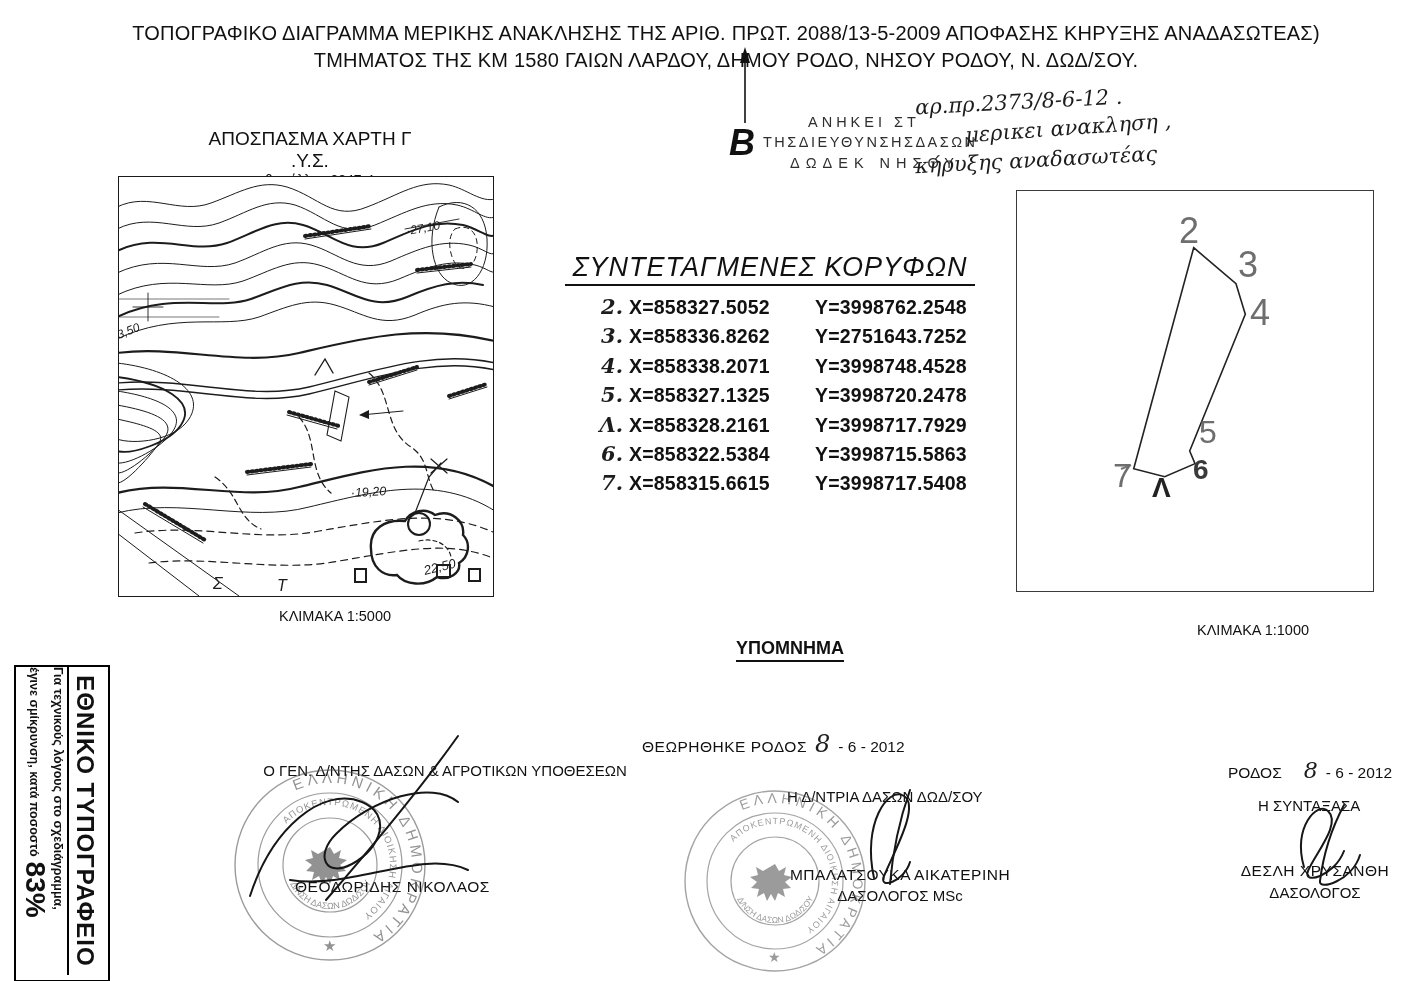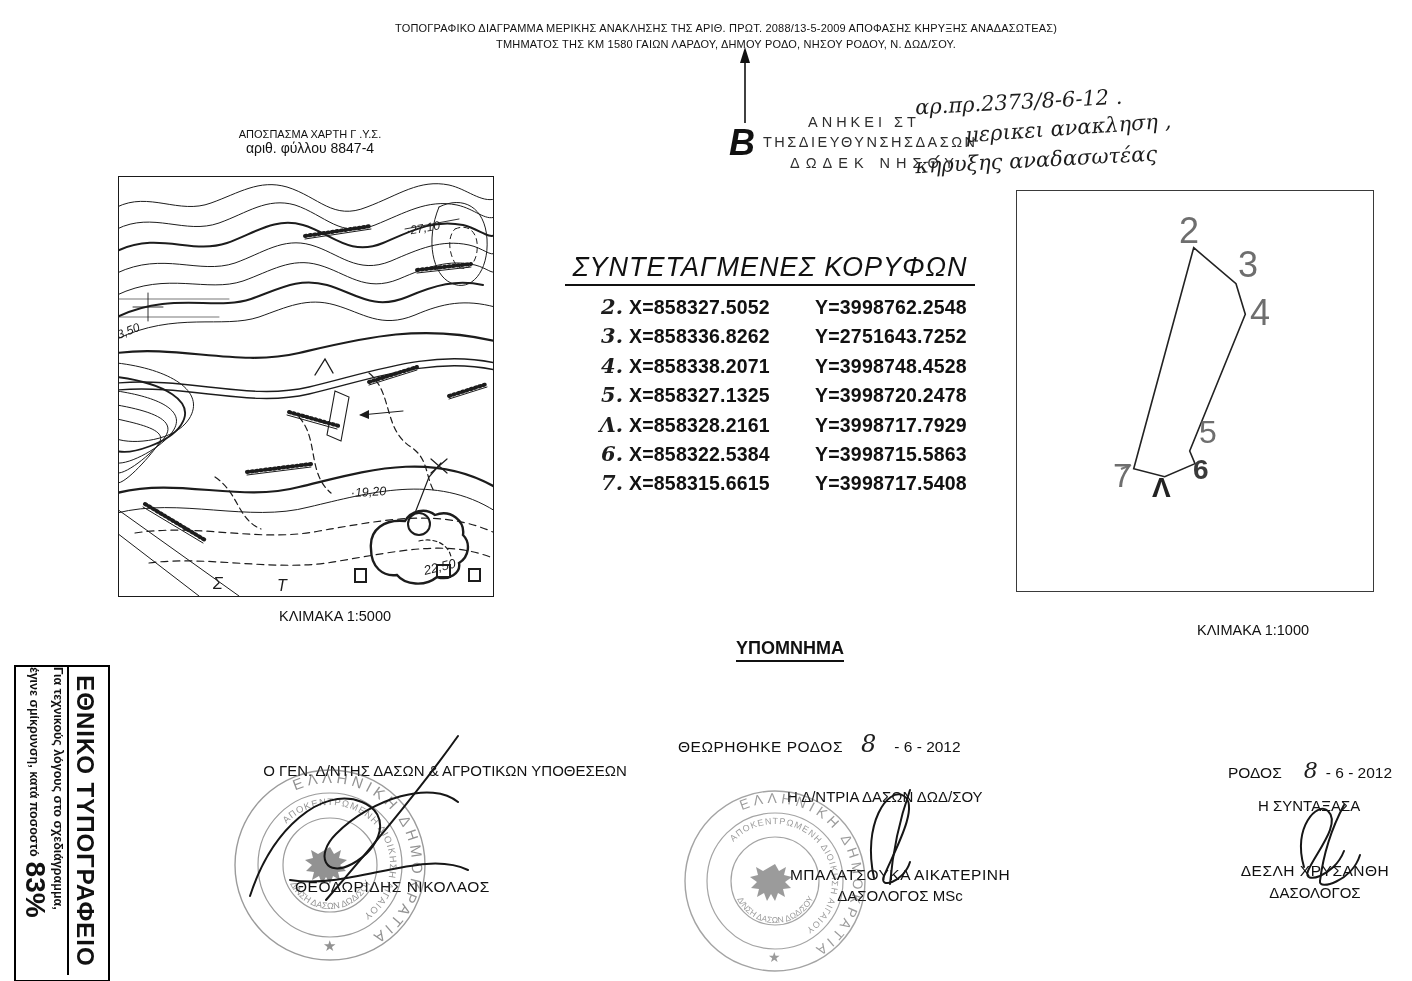--- a/index.html
+++ b/index.html
@@ -4,21 +4,21 @@
 <style>
   html,body{margin:0;padding:0;}
   body{
     width:1412px;height:981px;position:relative;background:#ffffff;
     font-family:"Liberation Sans", sans-serif;color:#111;overflow:hidden;
   }
   .abs{position:absolute;}
   .ctr{text-align:center;}
   .hand{font-family:"DejaVu Serif", serif;font-style:italic;color:#1d1d1d;}
   .stampline{font-family:"Liberation Sans", sans-serif;color:#2e2e2e;white-space:nowrap;}
-  .doc-title{font-size:11px;letter-spacing:.2px;white-space:nowrap;padding-left:40px;}
+  .doc-title{font-size:20px;letter-spacing:.2px;white-space:nowrap;padding-left:40px;}
   .coordrow{display:flex;align-items:baseline;height:29.4px;}
   .coordrow .v{width:30px;text-align:right;font-size:21px;font-weight:600;}
   .coordrow .cx{width:186px;margin-left:6px;font-size:19.5px;font-weight:700;letter-spacing:.2px;}
   .coordrow .cy{font-size:19.5px;font-weight:700;letter-spacing:.2px;}
   .mapbox{border:1.6px solid #1a1a1a;background:#fff;}
   .plotbox{border:1.5px solid #3a3a3a;background:#fff;}
   .scale-label{font-size:14.5px;white-space:nowrap;}
   .sig-text{font-size:15px;white-space:nowrap;}
   svg{display:block;}
   svg text{font-family:"Liberation Sans", sans-serif;}
@@ -49,21 +49,21 @@
 </svg>
 
 <div class="abs stampline" style="left:808px;top:114px;font-size:14.5px;letter-spacing:4px;">ΑΝΗΚΕΙ ΣΤ</div>
 <div class="abs stampline" style="left:763px;top:134px;font-size:14.5px;letter-spacing:2.5px;">ΤΗΣΔΙΕΥΘΥΝΣΗΣΔΑΣΩΝ</div>
 <div class="abs stampline" style="left:790px;top:155px;font-size:14.5px;letter-spacing:6px;">ΔΩΔΕΚ ΝΗΣΟΥ</div>
 <div class="abs hand" style="left:915px;top:90px;font-size:21px;transform:rotate(-3deg);white-space:nowrap;">αρ.πρ.2373/8-6-12 .</div>
 <div class="abs hand" style="left:965px;top:116px;font-size:21px;transform:rotate(-4deg);white-space:nowrap;">μερικει ανακληση  ,</div>
 <div class="abs hand" style="left:915px;top:148px;font-size:21px;transform:rotate(-3deg);white-space:nowrap;">κήρυξης αναδασωτέας</div>
 
 <div class="abs ctr" style="left:195px;top:128px;width:230px;">
-  <div style="font-size:11px;">ΑΠΟΣΠΑΣΜΑ ΧΑΡΤΗ Γ .Υ.Σ.</div>
+  <div style="font-size:19px;">ΑΠΟΣΠΑΣΜΑ ΧΑΡΤΗ Γ .Υ.Σ.</div>
   <div style="font-size:14px;margin-top:0;">αριθ. φύλλου 8847-4</div>
 </div>
 
 <div class="abs mapbox" style="left:118px;top:176px;width:374px;height:419px;">
 <svg width="374" height="419" viewBox="0 0 374 419">
   <g stroke="#1c1c1c" fill="none" stroke-linecap="round">
 
     <path d="M-2,30 C30,14 60,38 92,26 C120,16 140,2 168,10 C200,20 214,44 248,30 C280,18 300,2 330,8 C348,12 362,26 376,22" stroke-width="1"></path>
     <path d="M-2,52 C34,34 66,58 100,46 C128,36 148,20 176,28 C206,38 222,62 256,48 C286,36 308,22 338,28 C356,32 366,44 376,40" stroke-width="1"></path>
     <path d="M-2,74 C40,54 72,78 108,66 C136,56 156,40 184,48 C212,56 230,80 264,66 C292,54 314,42 344,48 C360,52 370,62 376,58" stroke-width="2"></path>
@@ -197,21 +197,21 @@
     <text x="96" y="296" font-size="34" fill="#6e6e6e">7</text>
   </g>
 </svg>
 </div>
 <div class="abs scale-label" style="left:1197px;top:622px;">ΚΛΙΜΑΚΑ 1:1000</div>
 
 <div class="abs ctr" style="left:200px;top:638px;width:1180px;">
   <div style="display:inline-block;font-size:18px;font-weight:700;border-bottom:2.5px solid #111;padding-bottom:1px;">ΥΠΟΜΝΗΜΑ</div>
 </div>
 
-<div class="abs" style="left:678px;top:730px;display:flex;align-items:baseline;gap:18px;text-align:center;">
+<div class="abs" style="left:642px;top:730px;display:flex;align-items:baseline;gap:8px;text-align:center;">
   <span style="font-size:15.5px;letter-spacing:.5px;">ΘΕΩΡΗΘΗΚΕ ΡΟΔΟΣ</span>
   <span class="hand" style="font-size:24px;">8</span>
   <span style="font-size:15.5px;">-   6 - 2012</span>
 </div>
 
 <div class="abs ctr" style="left:165px;top:760px;width:560px;">
   <div class="sig-text" style="margin-top:2px;">Ο ΓΕΝ. Δ/ΝΤΗΣ ΔΑΣΩΝ &amp; ΑΓΡΟΤΙΚΩΝ ΥΠΟΘΕΣΕΩΝ</div>
 </div>
 <div class="abs sig-text" style="left:295px;top:878px;font-size:15.5px;letter-spacing:.5px;text-align:center;">ΘΕΟΔΩΡΙΔΗΣ ΝΙΚΟΛΑΟΣ</div>
 

